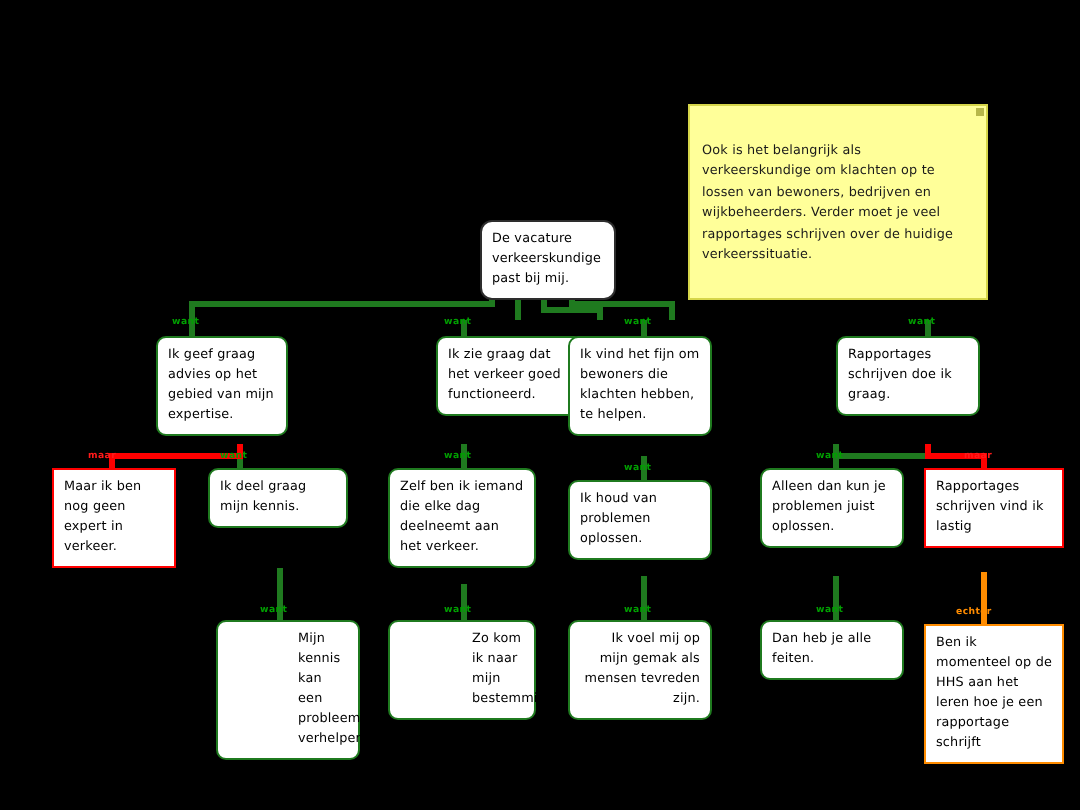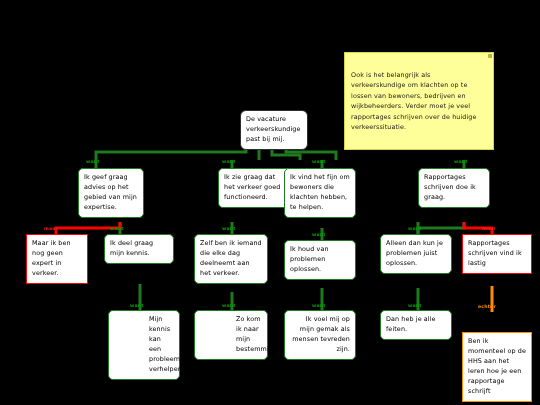--- a/index.html
+++ b/index.html
@@ -7,21 +7,21 @@
        font-family:"DejaVu Sans","Liberation Sans",sans-serif;}
   #canvas{position:relative;width:540px;height:405px;background:#000;}
   svg#wires{position:absolute;left:0;top:0;width:540px;height:405px;}
 
   .node{position:absolute;box-sizing:border-box;background:#fff;
         border:1.5px solid #1f7a1f;border-radius:5px;
         color:#000;font-size:6.4px;line-height:1.55;
         padding:4px 5px;letter-spacing:.1px;}
   .node.root{border-color:#2d2d2d;border-width:1.5px;border-radius:6px;}
   .node.red{border-color:#ff0000;border-radius:0;}
-  .node.orange{border-color:#ff8c00;border-radius:0;margin-top:20px;}
+  .node.orange{border-color:#ff8c00;border-radius:0;}
 
   .note{position:absolute;box-sizing:border-box;background:#ffff99;
         border:1px solid #d6d64a;color:#1a1a1a;
         font-size:6.4px;line-height:1.62;padding:17px 6px;letter-spacing:.1px;}
   .note .dogear{position:absolute;right:1px;top:1px;width:4px;height:4px;
         background:#b8b84a;}
 
   .wlabel{position:absolute;font-size:4.6px;font-weight:bold;
           letter-spacing:.2px;}
   .wlabel.want{color:#00a000;}

